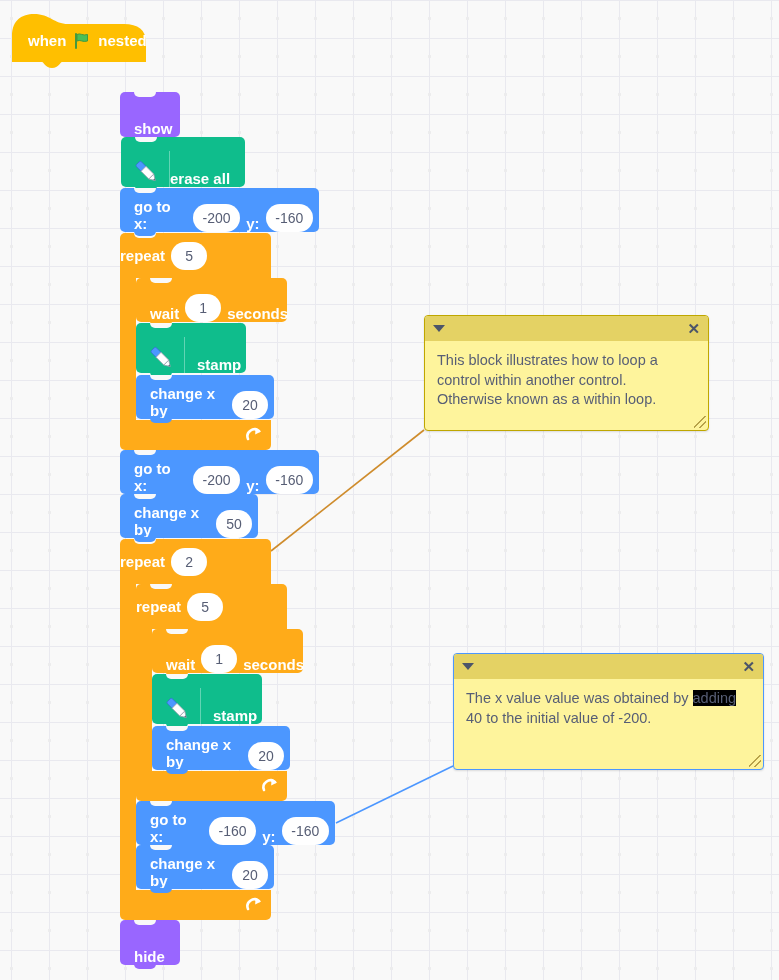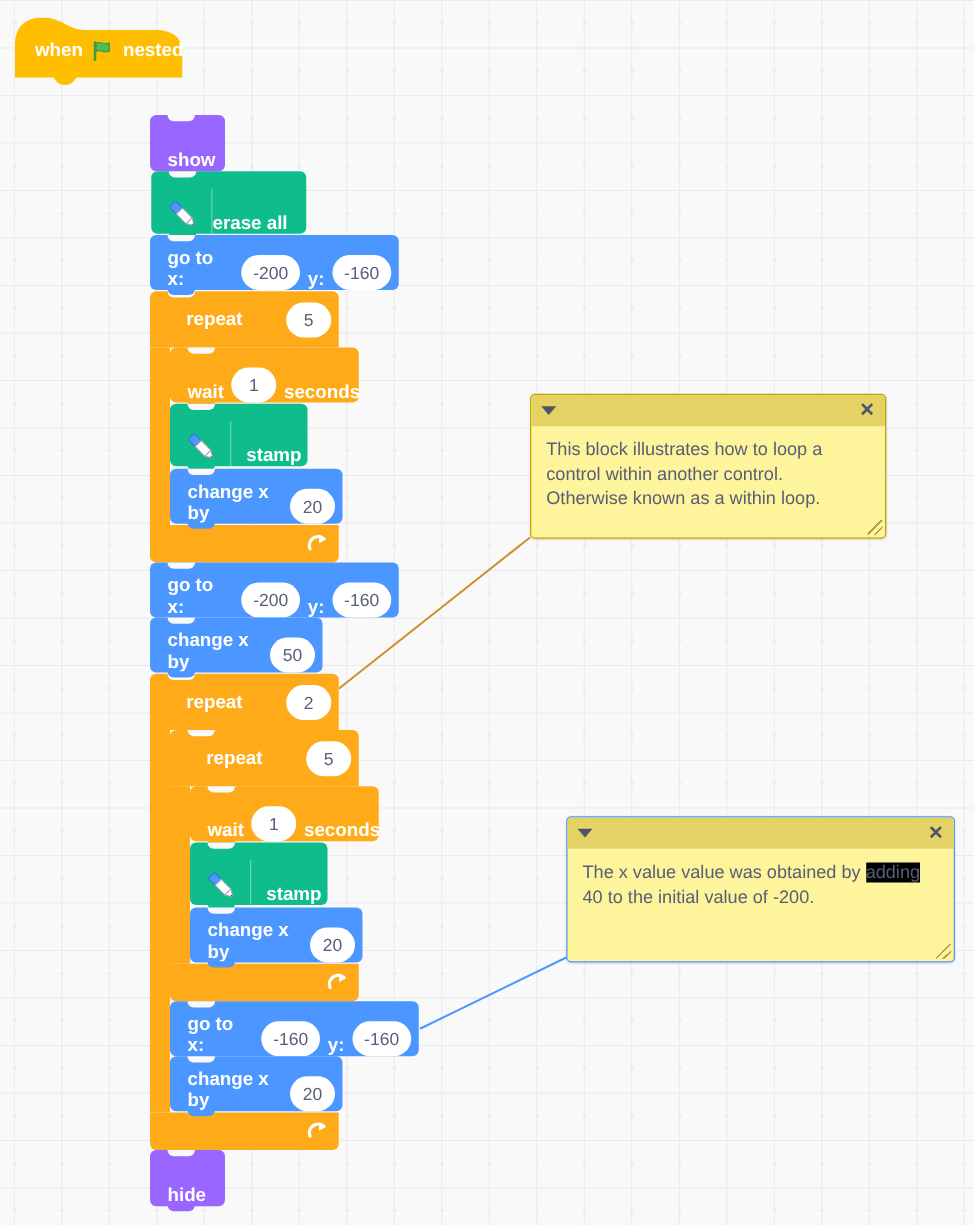--- a/index.html
+++ b/index.html
@@ -105,24 +105,23 @@
   .hat {
     position: absolute;
     z-index: 10;
   }
 
   
   .cblock { position: absolute; z-index: 9; }
   .cblock .top {
     position: absolute; left:0; top:0;
     border-radius: 5px 5px 0 0;
-    display:flex; align-items:center; padding-left:29px;
+    display:flex; align-items:center; padding-left:0;
     color:#fff; font-size:15px; font-weight:bold;
     box-sizing:border-box;
-    justify-content:space-between;
   }
   .cblock .arm {
     position:absolute; left:0;
     width:16px;
   }
   .cblock .bottom {
     position:absolute; left:0;
     border-radius: 0 0 5px 5px;
     box-sizing:border-box;
   }

